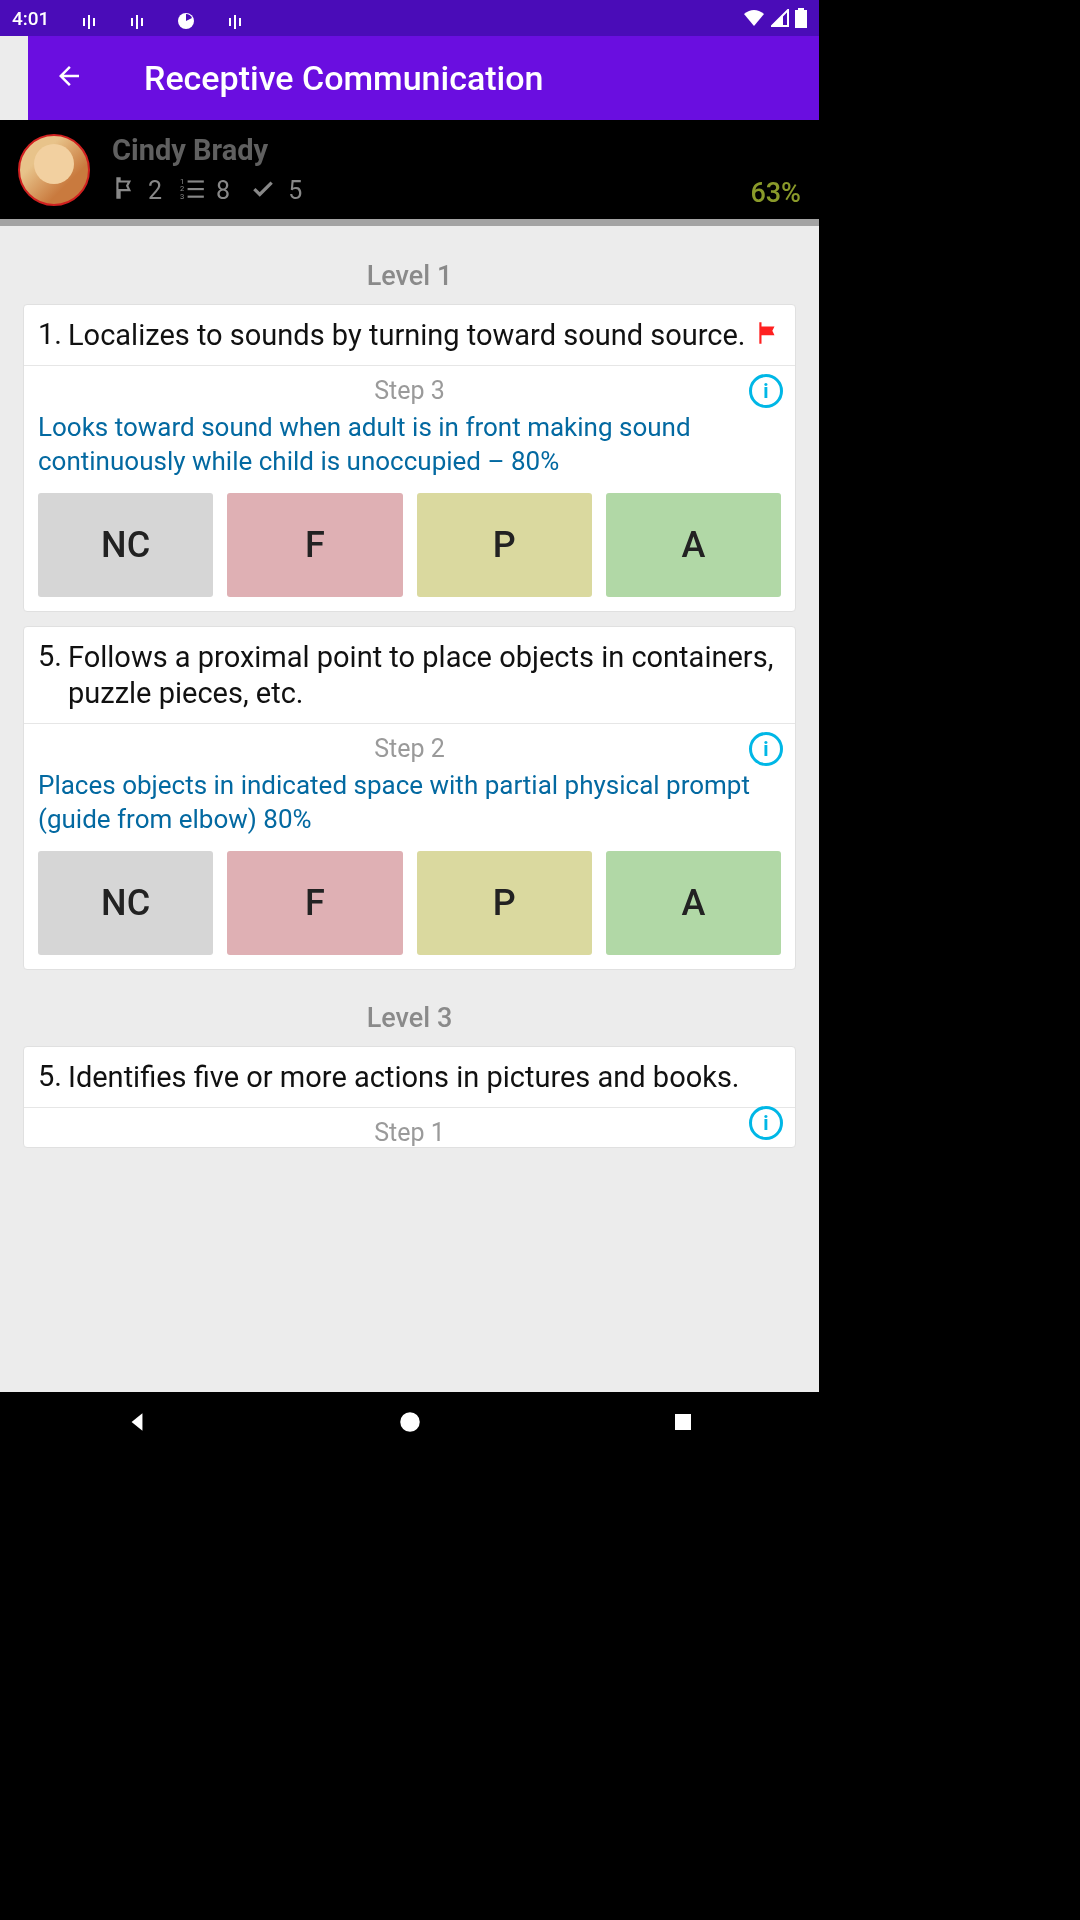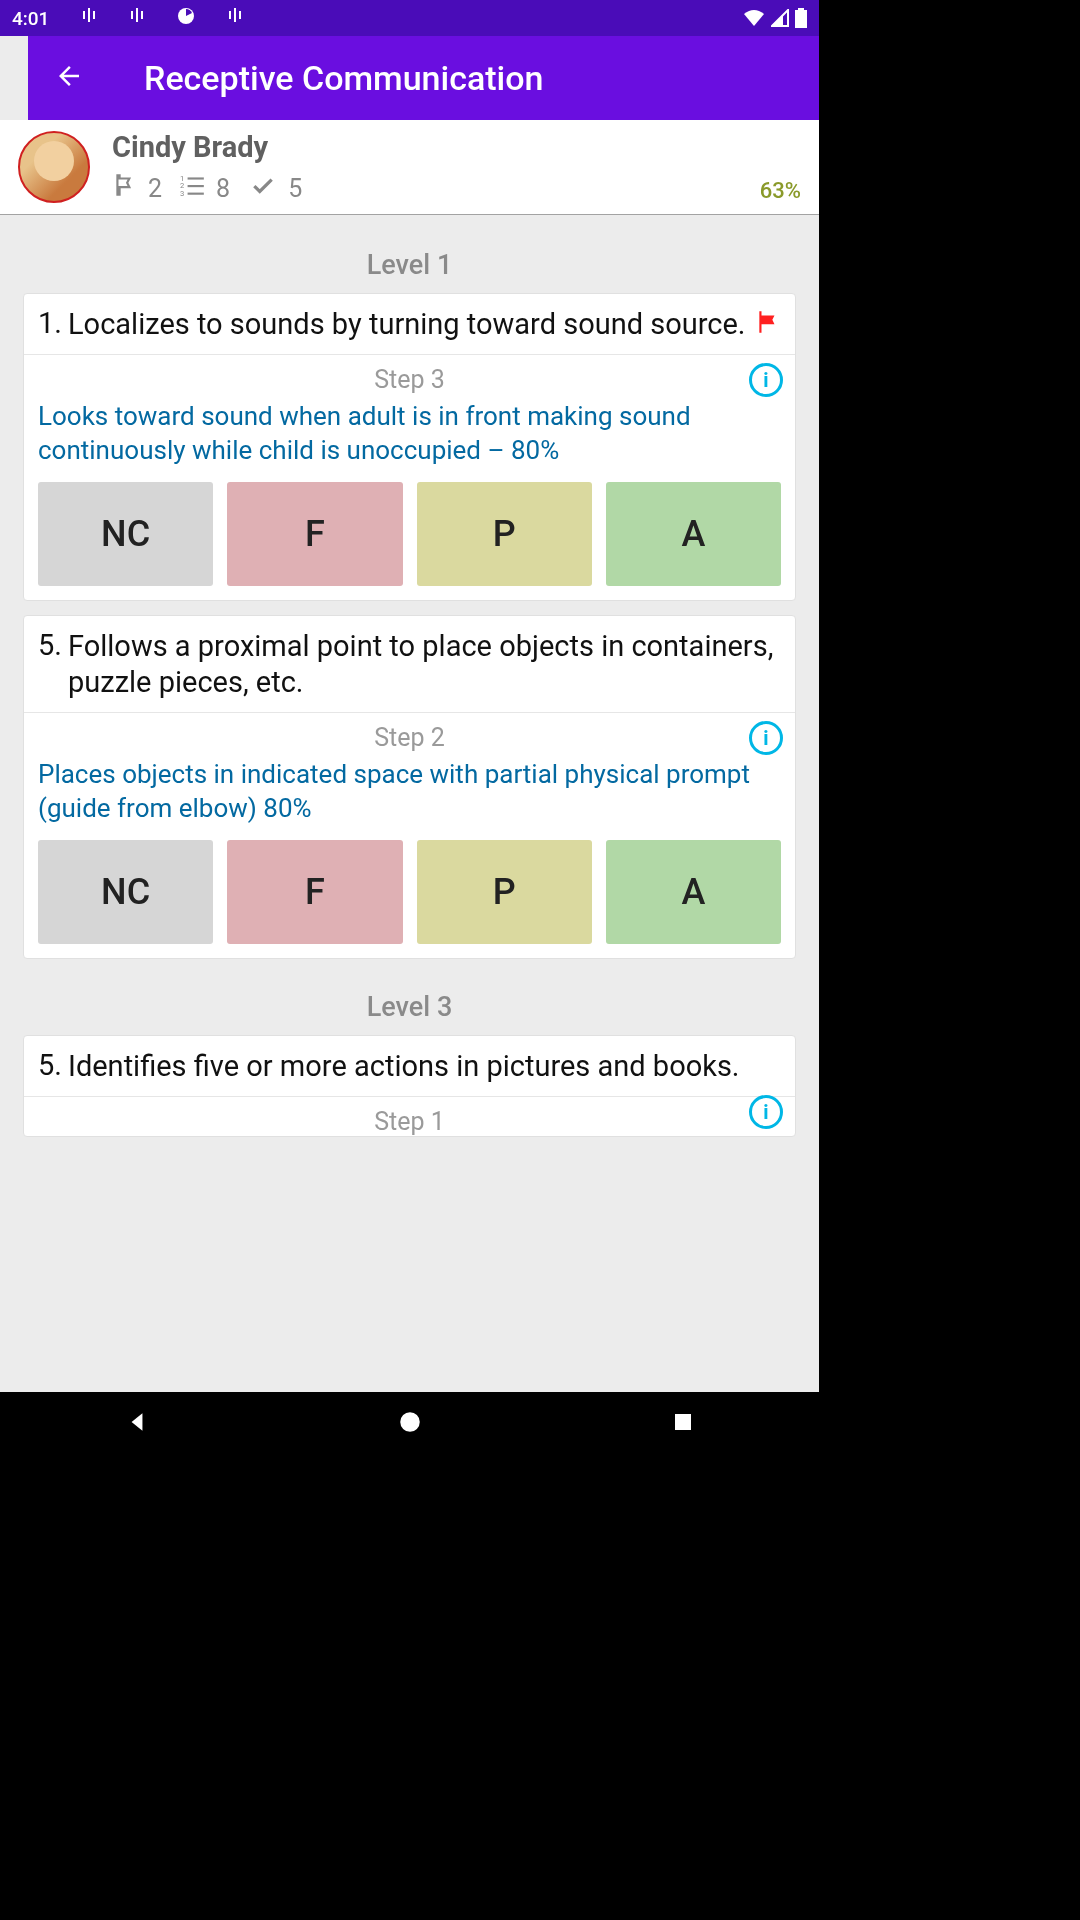--- a/index.html
+++ b/index.html
@@ -1,34 +1,34 @@
 <!DOCTYPE html>
 <html><head>
 <meta charset="utf-8">
 <style>
   html,body{margin:0;padding:0;font-family:Roboto,Arial,sans-serif;background:#000;}
   .device{width:819px;height:1456px;background:#ececec;position:relative;overflow:hidden;}
   
   .statusbar{height:36px;background:#4a0cb8;color:#fff;display:flex;align-items:center;padding:0 12px;font-size:19px;font-weight:500;justify-content:space-between;}
-  .sb-left{display:flex;align-items:flex-start;gap:32px;}
+  .sb-left{display:flex;align-items:flex-end;gap:32px;}
   .sb-right{display:flex;align-items:center;gap:6px;}
   .sb-ic{display:inline-flex;}
   
   .appbar{height:84px;background:#6a0ee0;color:#fff;display:flex;align-items:center;padding-left:26px;margin-left:28px;}
   .appbar .back{margin-right:60px;}
   .appbar .title{font-size:34px;font-weight:500;}
   
-  .student{background:#ffffff;display:flex;align-items:center;padding:10px 14px 10px 18px;border-bottom:1px solid #a3a3a3;}
+  .student{background:#000000;display:flex;align-items:center;padding:10px 14px 10px 18px;border-bottom:7px solid #a3a3a3;}
   .avatar{width:68px;height:68px;border-radius:50%;background:linear-gradient(135deg,#e8c38a 30%,#c97a3e 70%);border:2px solid #d02020;flex:0 0 auto;position:relative;overflow:hidden;}
   .avatar::after{content:"";position:absolute;top:8px;left:14px;width:40px;height:40px;border-radius:50%;background:#f2d0a0;}
   .stu-body{margin-left:22px;flex:1;}
   .stu-name{font-size:29px;font-weight:700;color:#606060;}
   .stu-stats{display:flex;align-items:center;gap:18px;margin-top:8px;color:#888;font-size:25px;}
   .stat{display:flex;align-items:center;gap:10px;}
-  .pct{font-size:22px;color:#8a9a2a;font-weight:500;margin-right:4px;margin-top:47px;}
+  .pct{font-size:27px;color:#8a9a2a;font-weight:500;margin-right:4px;margin-top:47px;}
   
   .content{padding:16px;}
   .lvl-hdr{text-align:center;color:#8a8a8a;font-size:27px;font-weight:500;padding:18px 0 12px;}
   .card{background:#fff;border:1px solid #e0e0e0;border-radius:4px;margin:0 7px 14px;}
   .q-row{display:flex;padding:12px 14px;align-items:flex-start;}
   .q-num{font-size:29px;color:#111;min-width:30px;}
   .q-text{font-size:29px;color:#111;flex:1;line-height:1.25;}
   .q-flag{color:#ff2020;margin-left:8px;margin-top:2px;}
   .divider{height:1px;background:#e6e6e6;}
   .step-row{position:relative;padding:10px 14px 0;}

